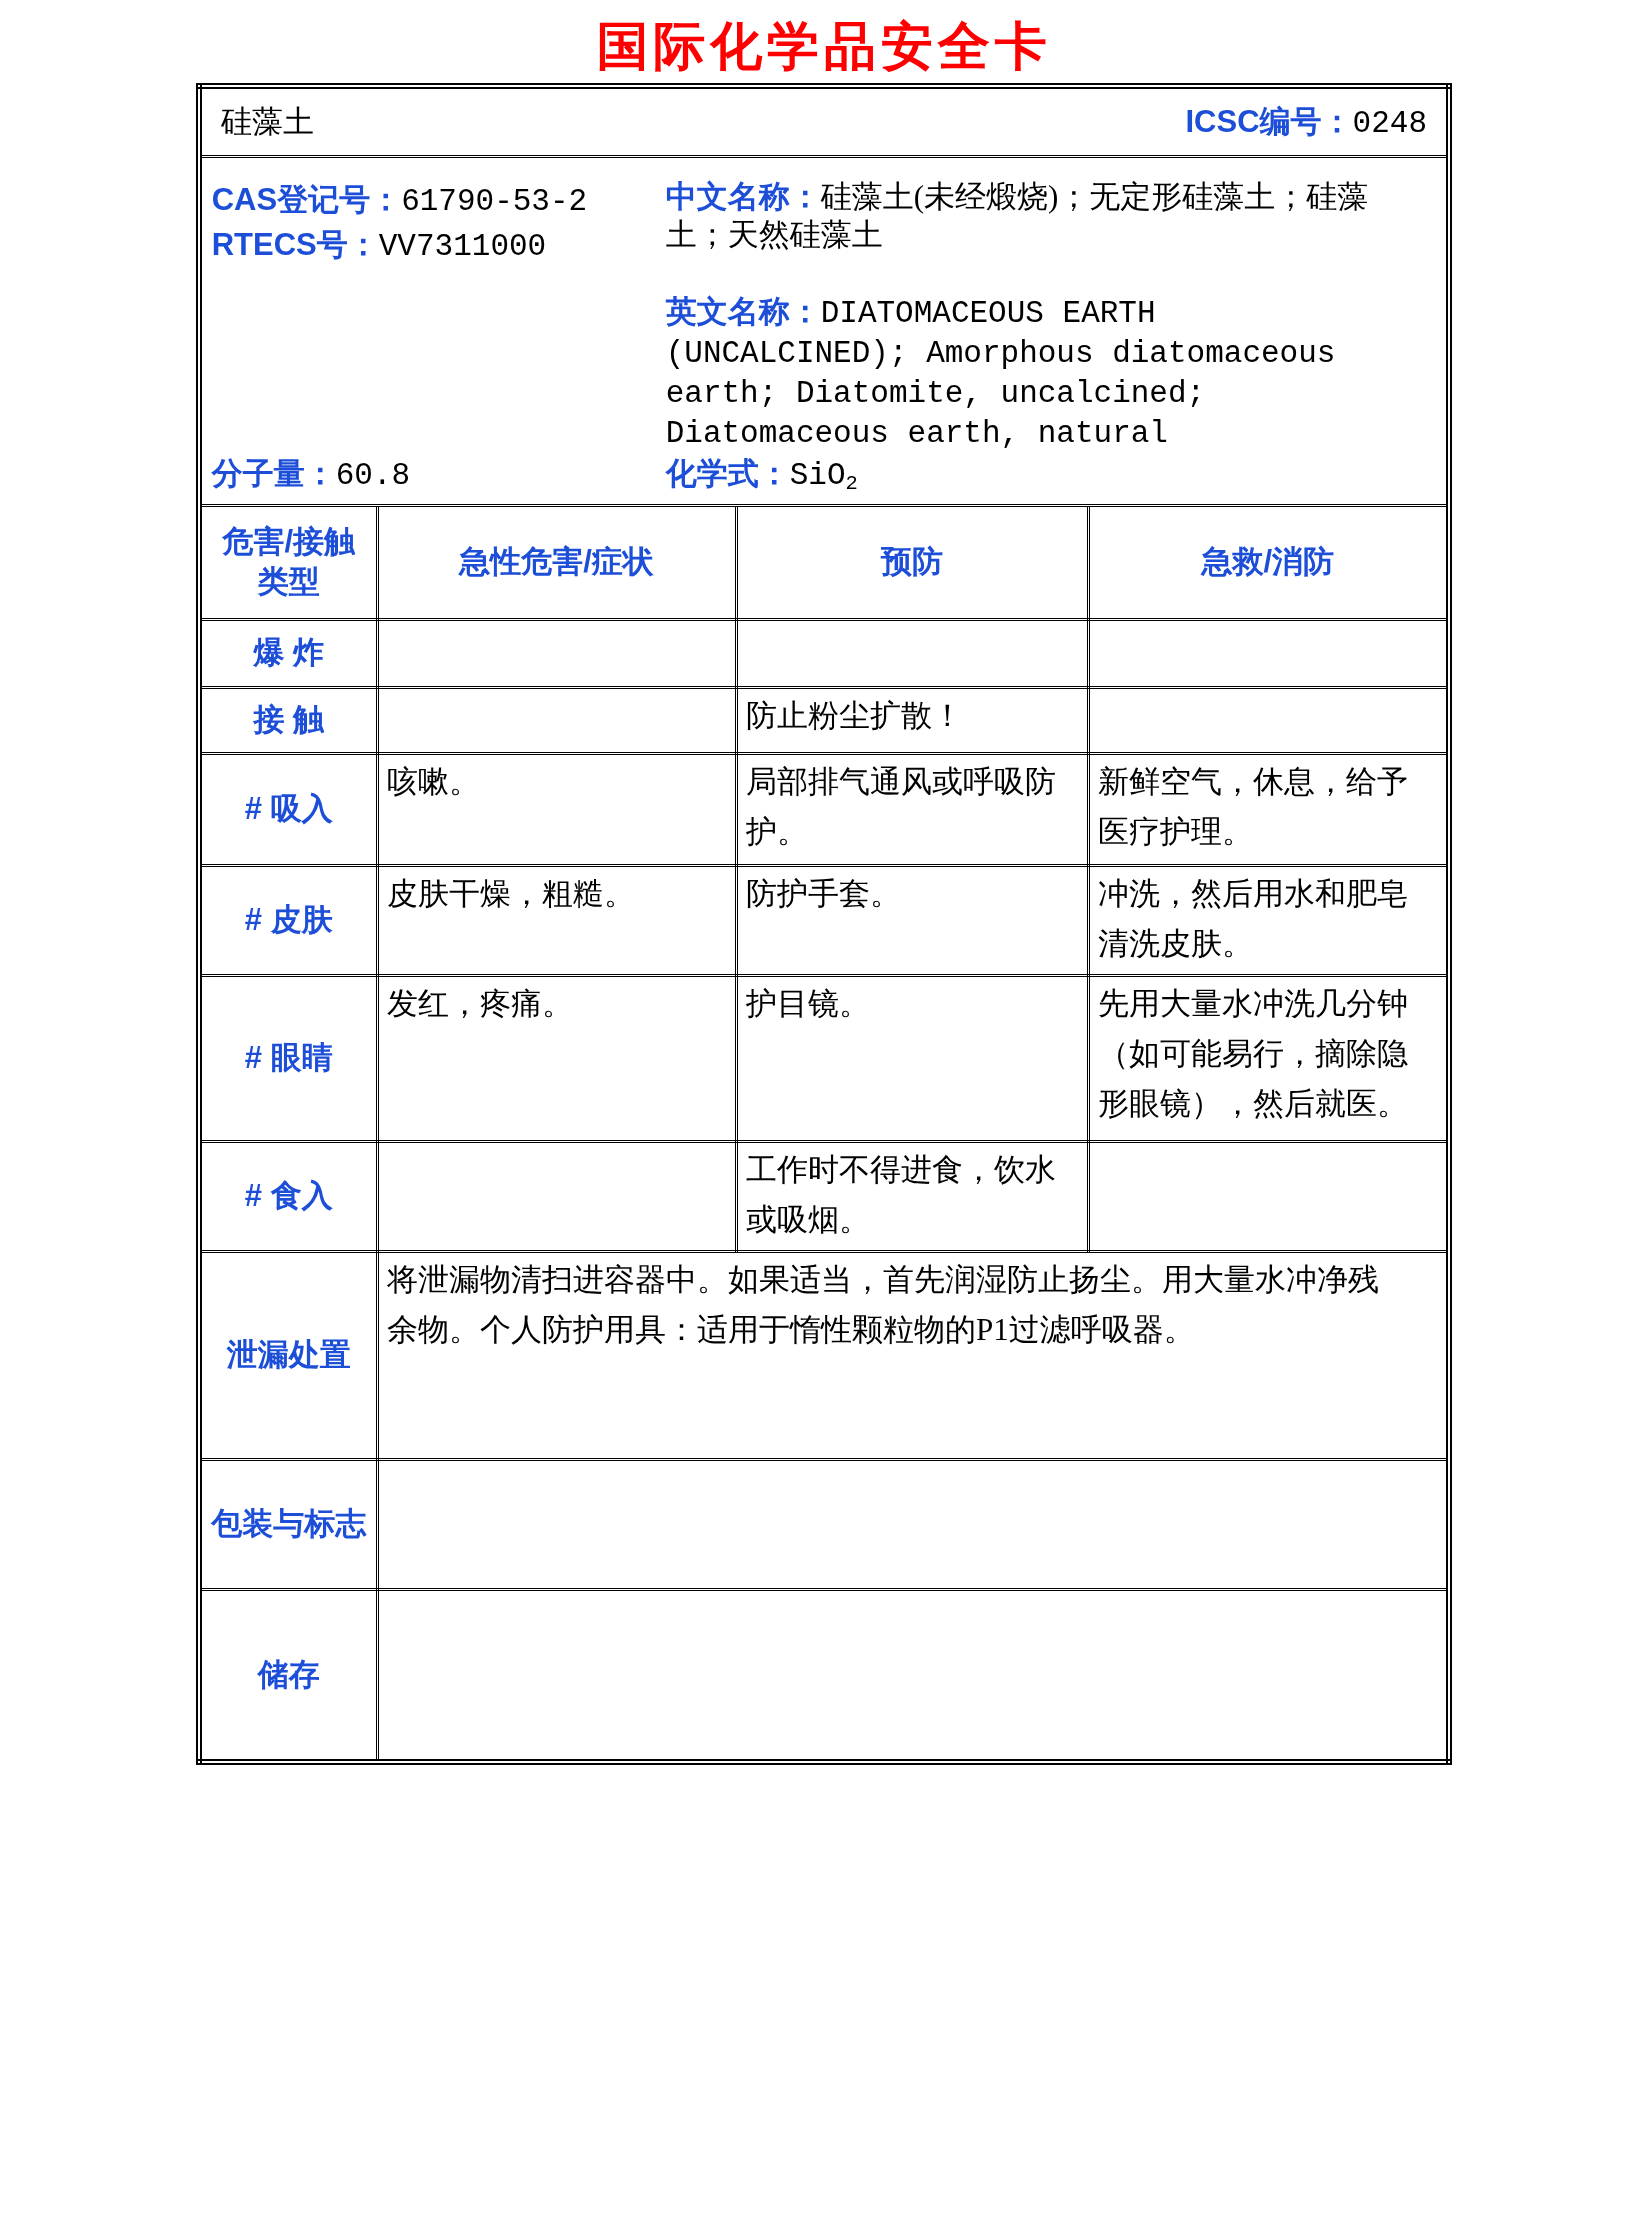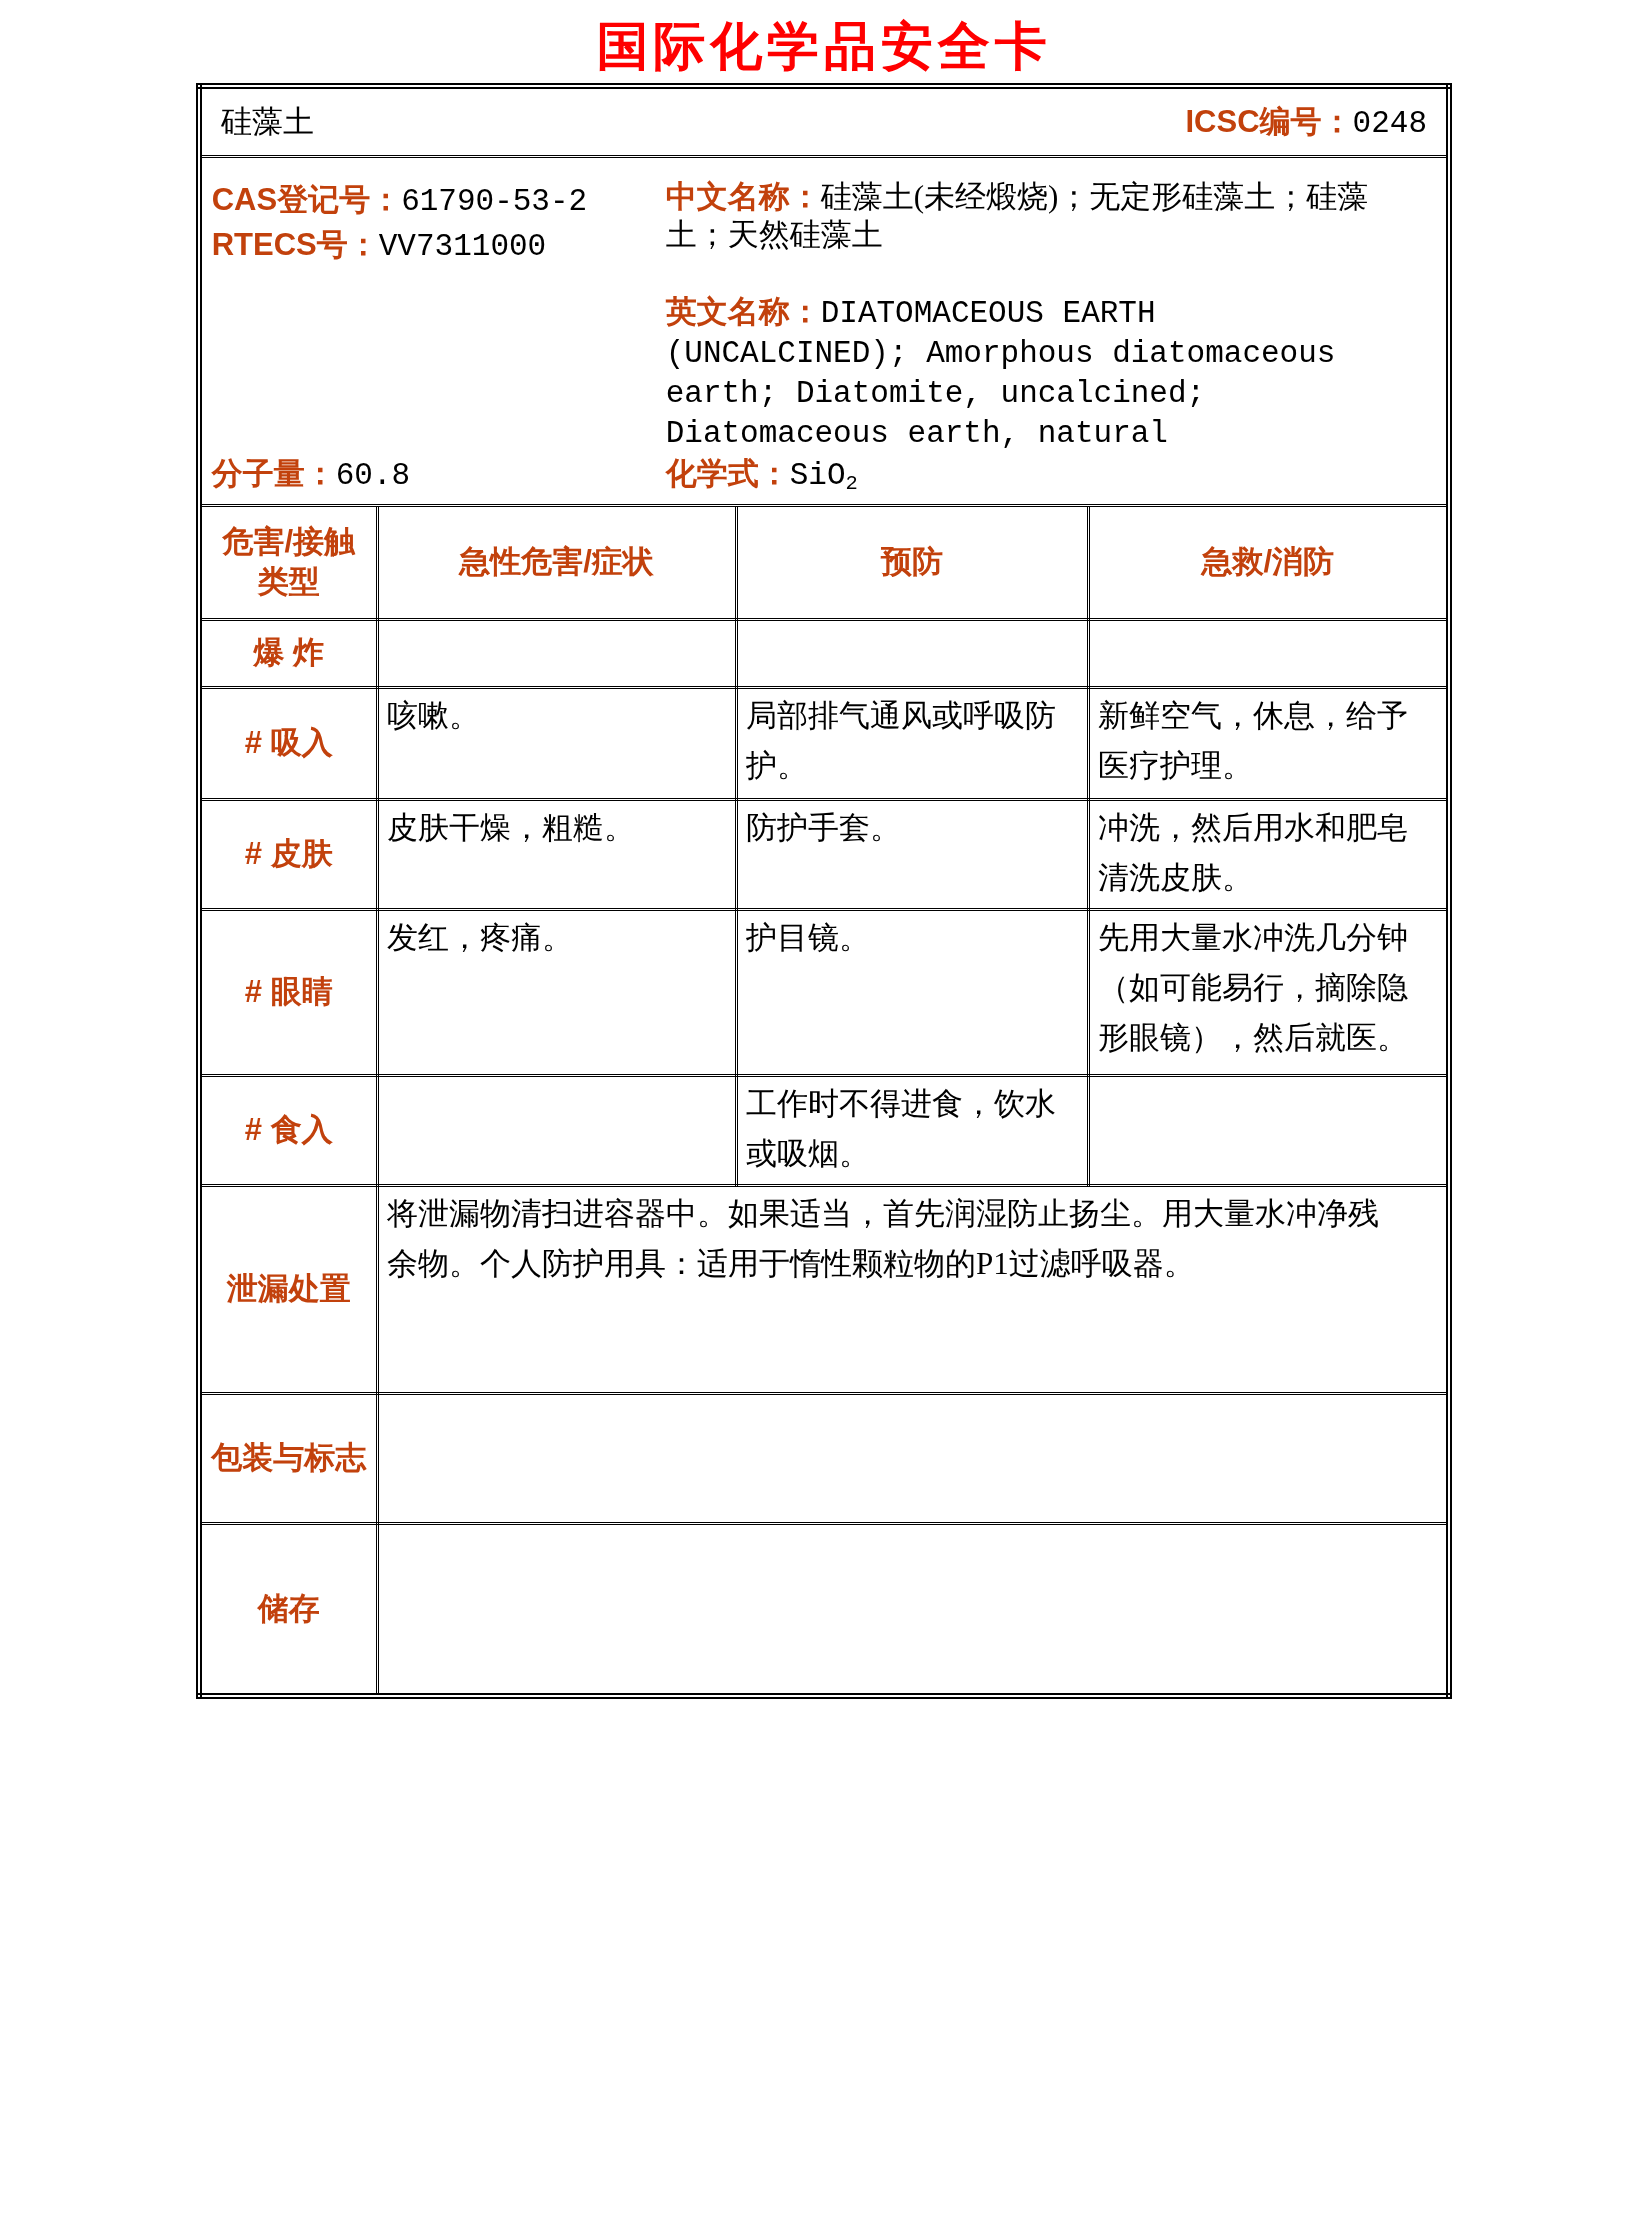--- a/index.html
+++ b/index.html
@@ -34,21 +34,21 @@
   .r-inh td{height:102px}
   .r-skin td{height:99px}
   .r-eyes td{height:156px}
   .r-ing td{height:89px}
   .r-spill td{height:198px}
   .r-pack td{height:120px}
   .r-emer td{height:114px}
   .r-stor td{height:161px}
 
   .blue{
-    color:#c2410c;font-weight:bold;
+    color:#1d4ed8;font-weight:bold;
     font-family:"Liberation Sans","DejaVu Sans",sans-serif;
   }
   .mono{font-family:"Liberation Mono","DejaVu Sans Mono",monospace;}
 
   .name-flex{
     display:flex;justify-content:space-between;align-items:center;
     height:100%;padding:0 18px;box-sizing:border-box;
   }
   .id-cell{padding:15.3px 9.7px 8.4px 9.7px;box-sizing:border-box;}
   .id-wrap{
@@ -141,20 +141,26 @@
   </tr>
 
 
   <tr class="r-expl">
     <td class="type-cell blue">爆 炸</td>
     <td class="content-cell"></td>
     <td class="content-cell"></td>
     <td class="content-cell"></td>
   </tr>
 
+  <tr class="r-cont">
+    <td class="type-cell blue">接 触</td>
+    <td class="content-cell"></td>
+    <td class="content-cell">防止粉尘扩散！</td>
+    <td class="content-cell"></td>
+  </tr>
 
   <tr class="r-inh">
     <td class="type-cell blue"># 吸入</td>
     <td class="content-cell">咳嗽。</td>
     <td class="content-cell">局部排气通风或呼吸防护。</td>
     <td class="content-cell">新鲜空气，休息，给予医疗护理。</td>
   </tr>
 
   <tr class="r-skin">
     <td class="type-cell blue"># 皮肤</td>

